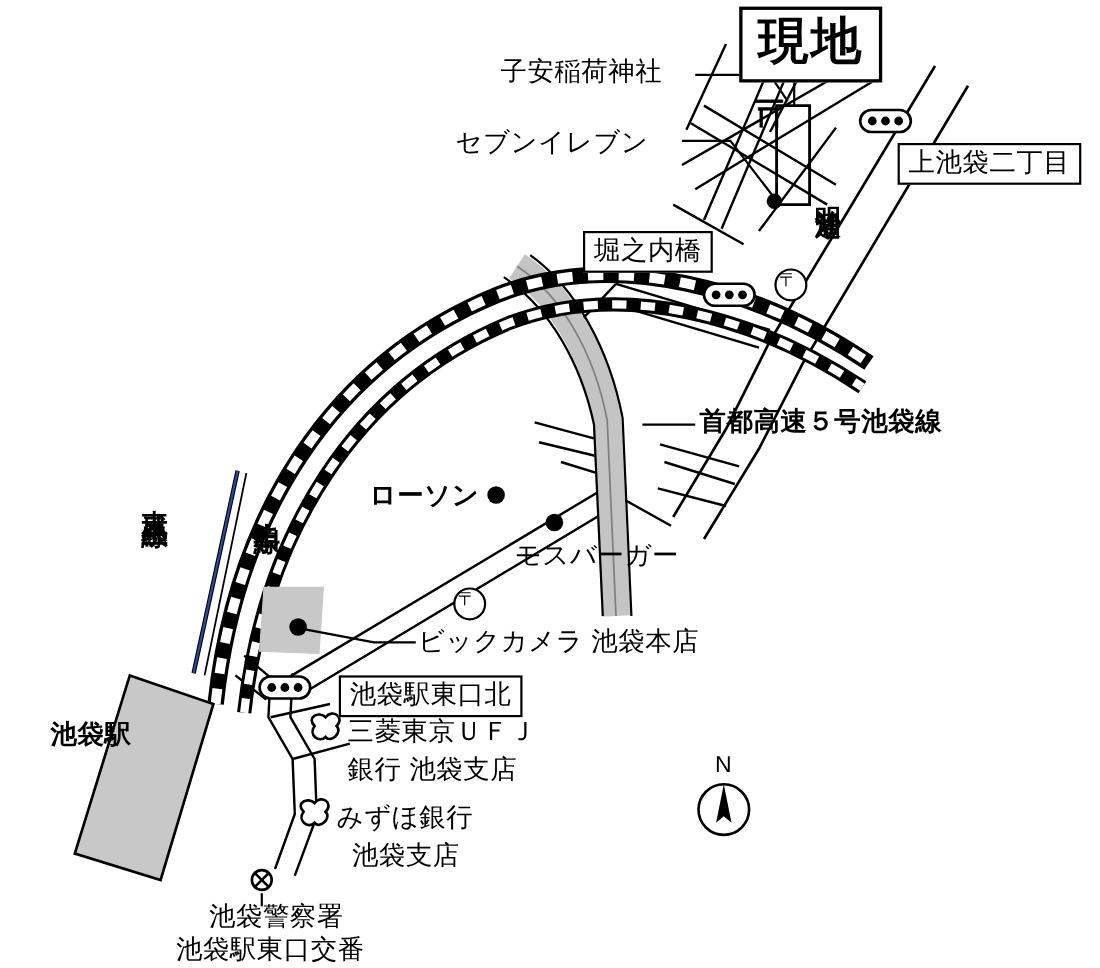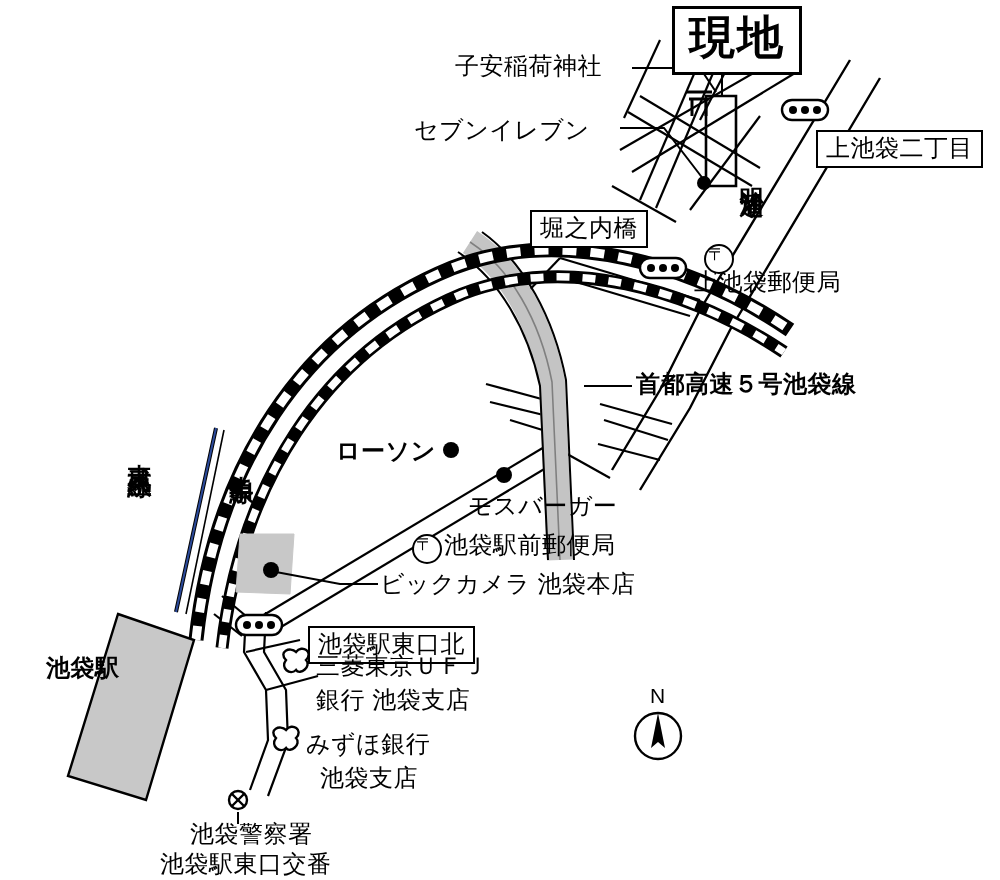--- a/index.html
+++ b/index.html
@@ -203,42 +203,40 @@
 
   <div class="lbl lbl-plain" style="left:414px; top:96px;margin-top:20px;">セブンイレブン</div>
 
   <div class="lbl lbl-plain boxed" style="left:816px; top:130px;">上池袋二丁目</div>
 
   <div class="lbl lbl-plain vert bold" style="left:738px; top:168px;">明治通り</div>
 
   <div class="lbl lbl-plain boxed" style="left:530px; top:210px;">堀之内橋</div>
 
   <div class="lbl lbl-plain" style="left:706px; top:252px;">〒</div>
-  <div class="lbl lbl-plain" style="left:694px; top:268px;">上池袋郵便局</div>
 
   <div style="position:absolute; left:704px; top:244px; width:26px; height:26px; border:2px solid #000; border-radius:50%; background:#fff;"></div>
   <div class="lbl" style="left:708px; top:245px; font-size:17px;">〒</div>
 
   <div class="lbl lbl-plain" style="left:636px; top:370px;font-weight:bold;">首都高速５号池袋線</div>
 
   <div class="lbl lbl-plain" style="left:336px; top:437px;font-weight:bold;">ローソン</div>
 
   <div class="lbl lbl-plain vert bold" style="left:126px; top:444px;">東武東上線</div>
 
   <div class="lbl lbl-plain vert bold" style="left:228px; top:456px;">山手線</div>
 
   <div class="lbl lbl-plain" style="left:468px; top:492px;">モスバーガー</div>
 
   <div style="position:absolute; left:412px; top:534px; width:26px; height:26px; border:2px solid #000; border-radius:50%; background:#fff;"></div>
   <div class="lbl" style="left:416px; top:535px; font-size:17px;">〒</div>
-  <div class="lbl lbl-plain" style="left:444px; top:531px;">池袋駅前郵便局</div>
 
   <div class="lbl lbl-plain" style="left:380px; top:570px;">ビックカメラ 池袋本店</div>
 
-  <div class="lbl lbl-plain boxed" style="left:308px; top:614px;margin-top:12px;">池袋駅東口北</div>
+  <div class="lbl lbl-plain boxed" style="left:308px; top:614px;">池袋駅東口北</div>
 
   <div class="lbl lbl-plain bold" style="left:6px; top:654px;margin-left:40px;">池袋駅</div>
 
   <div class="lbl lbl-plain" style="left:316px; top:652px;">三菱東京ＵＦＪ</div>
   <div class="lbl lbl-plain" style="left:316px; top:686px;">銀行 池袋支店</div>
 
   <div class="lbl lbl-plain" style="left:306px; top:730px;">みずほ銀行</div>
   <div class="lbl lbl-plain" style="left:320px; top:764px;">池袋支店</div>
 
   <div class="lbl lbl-plain" style="left:190px; top:820px;">池袋警察署</div>

